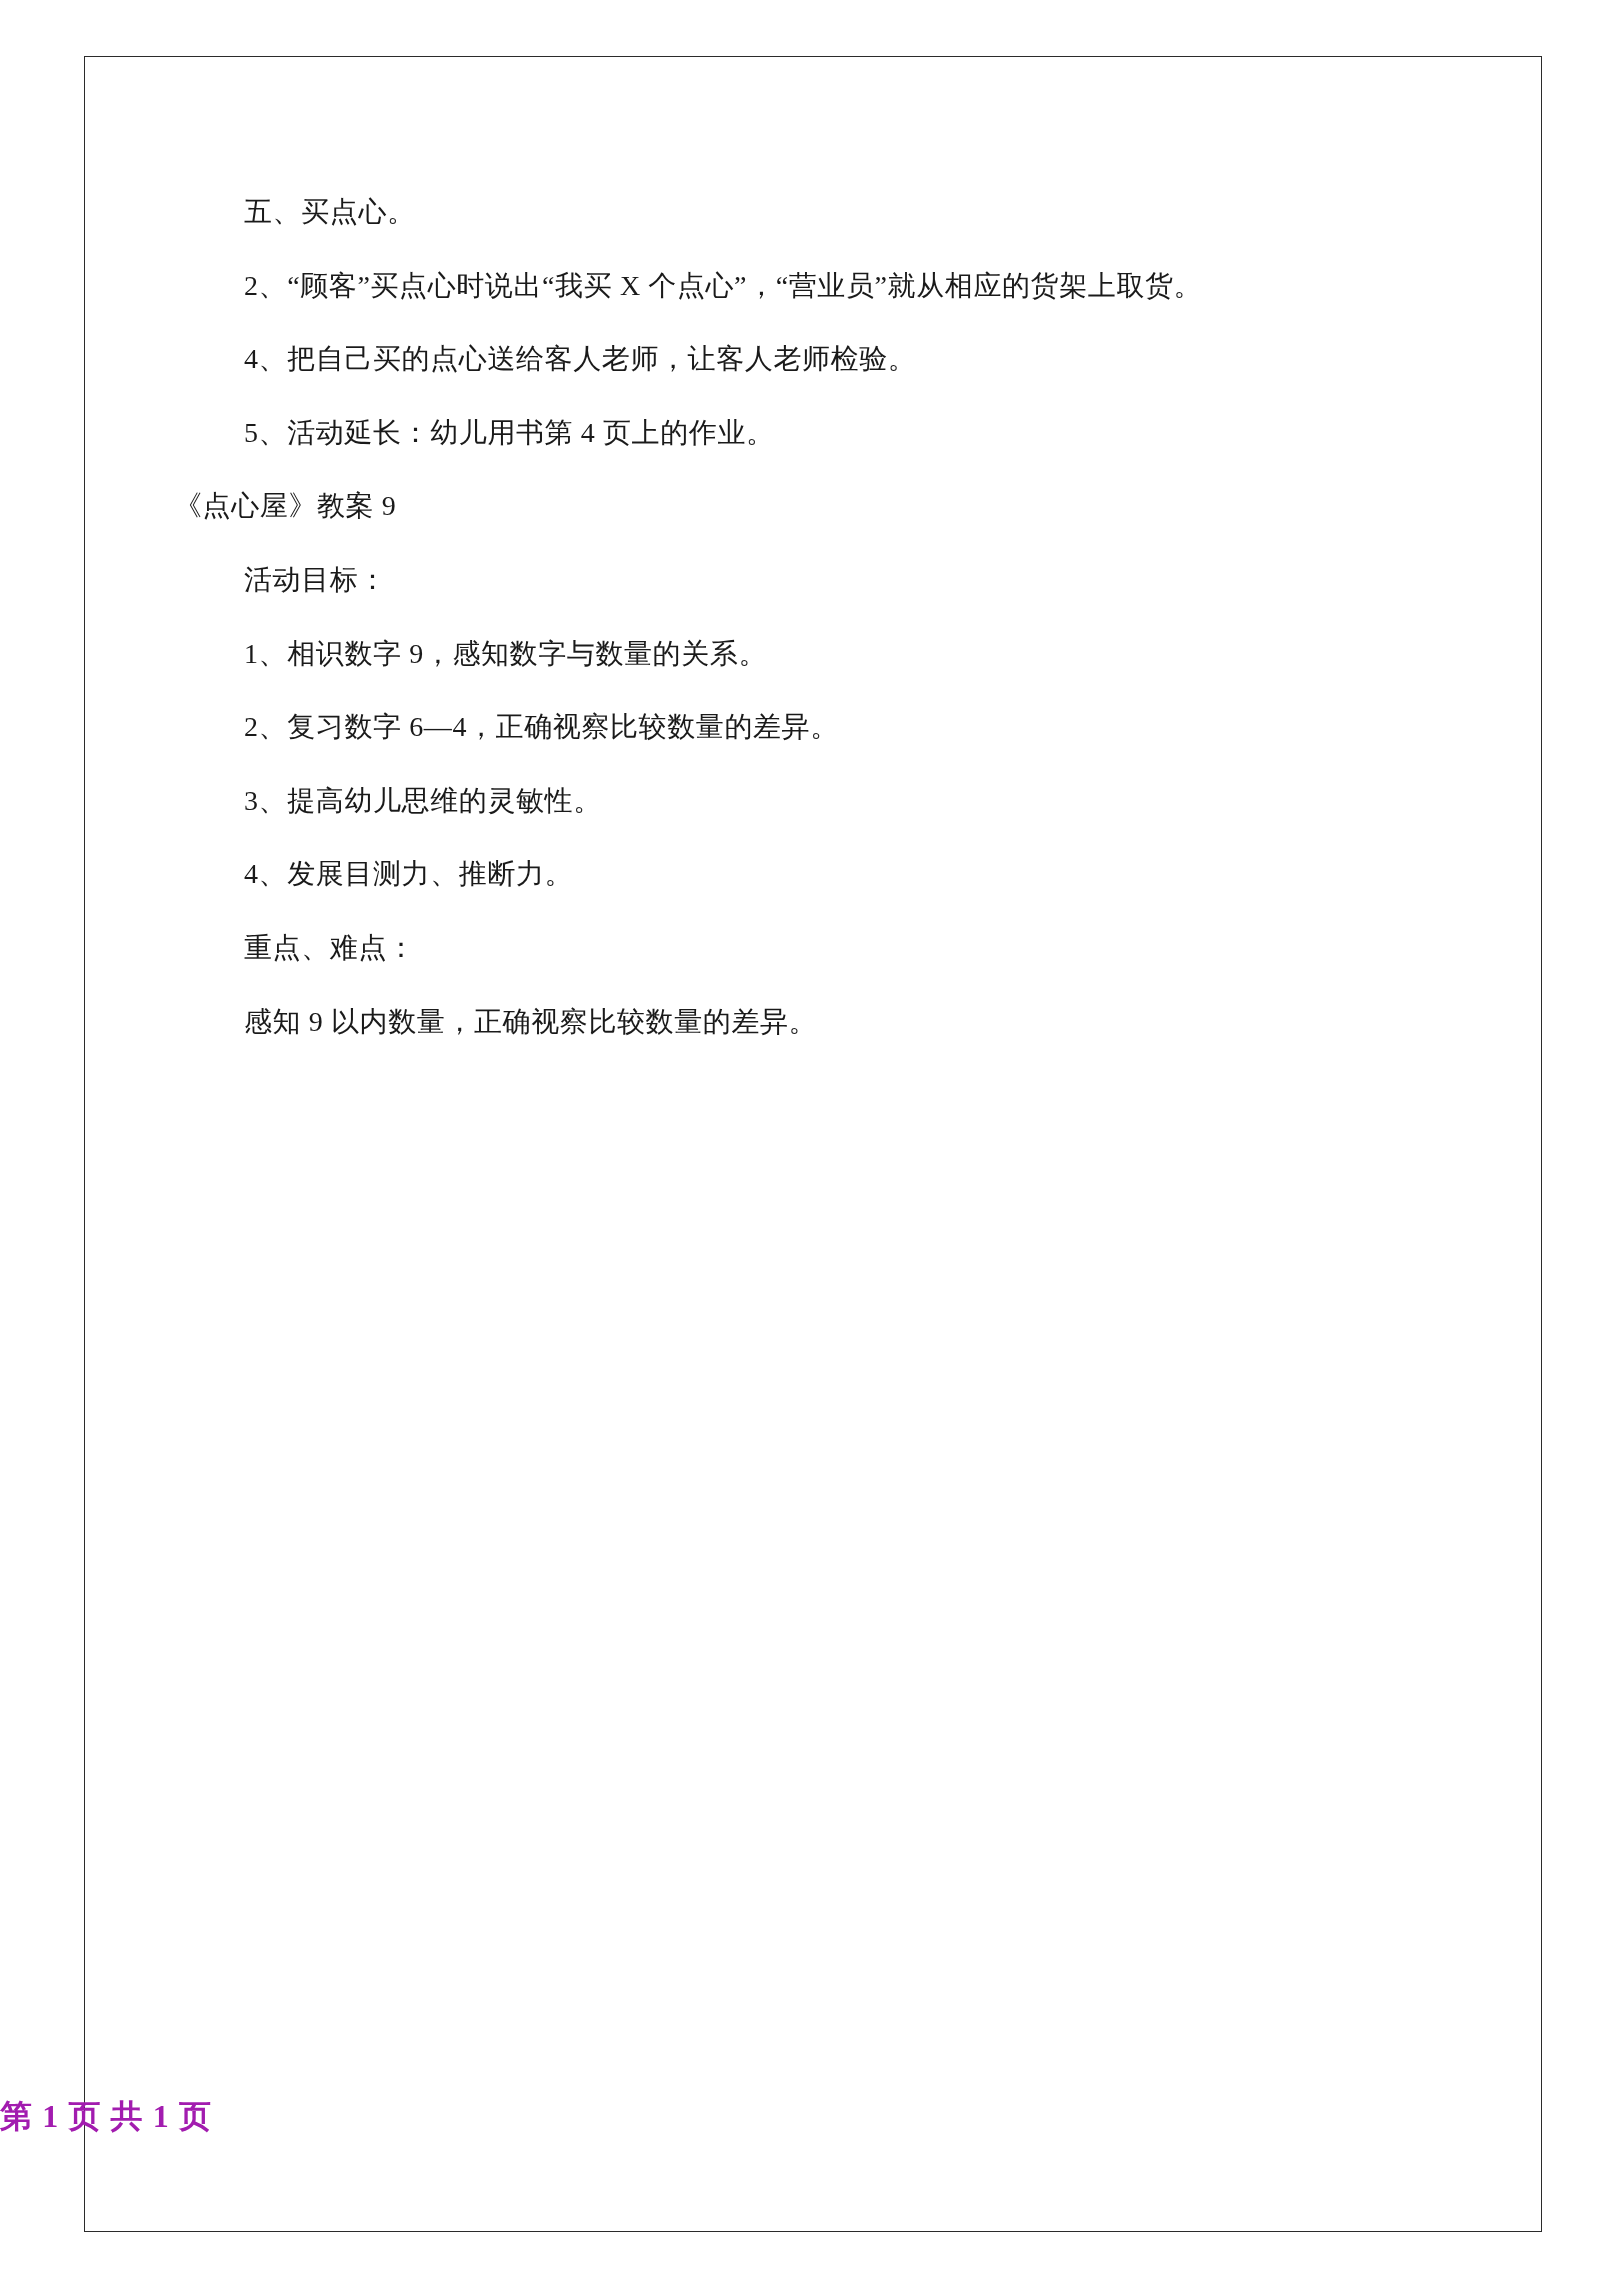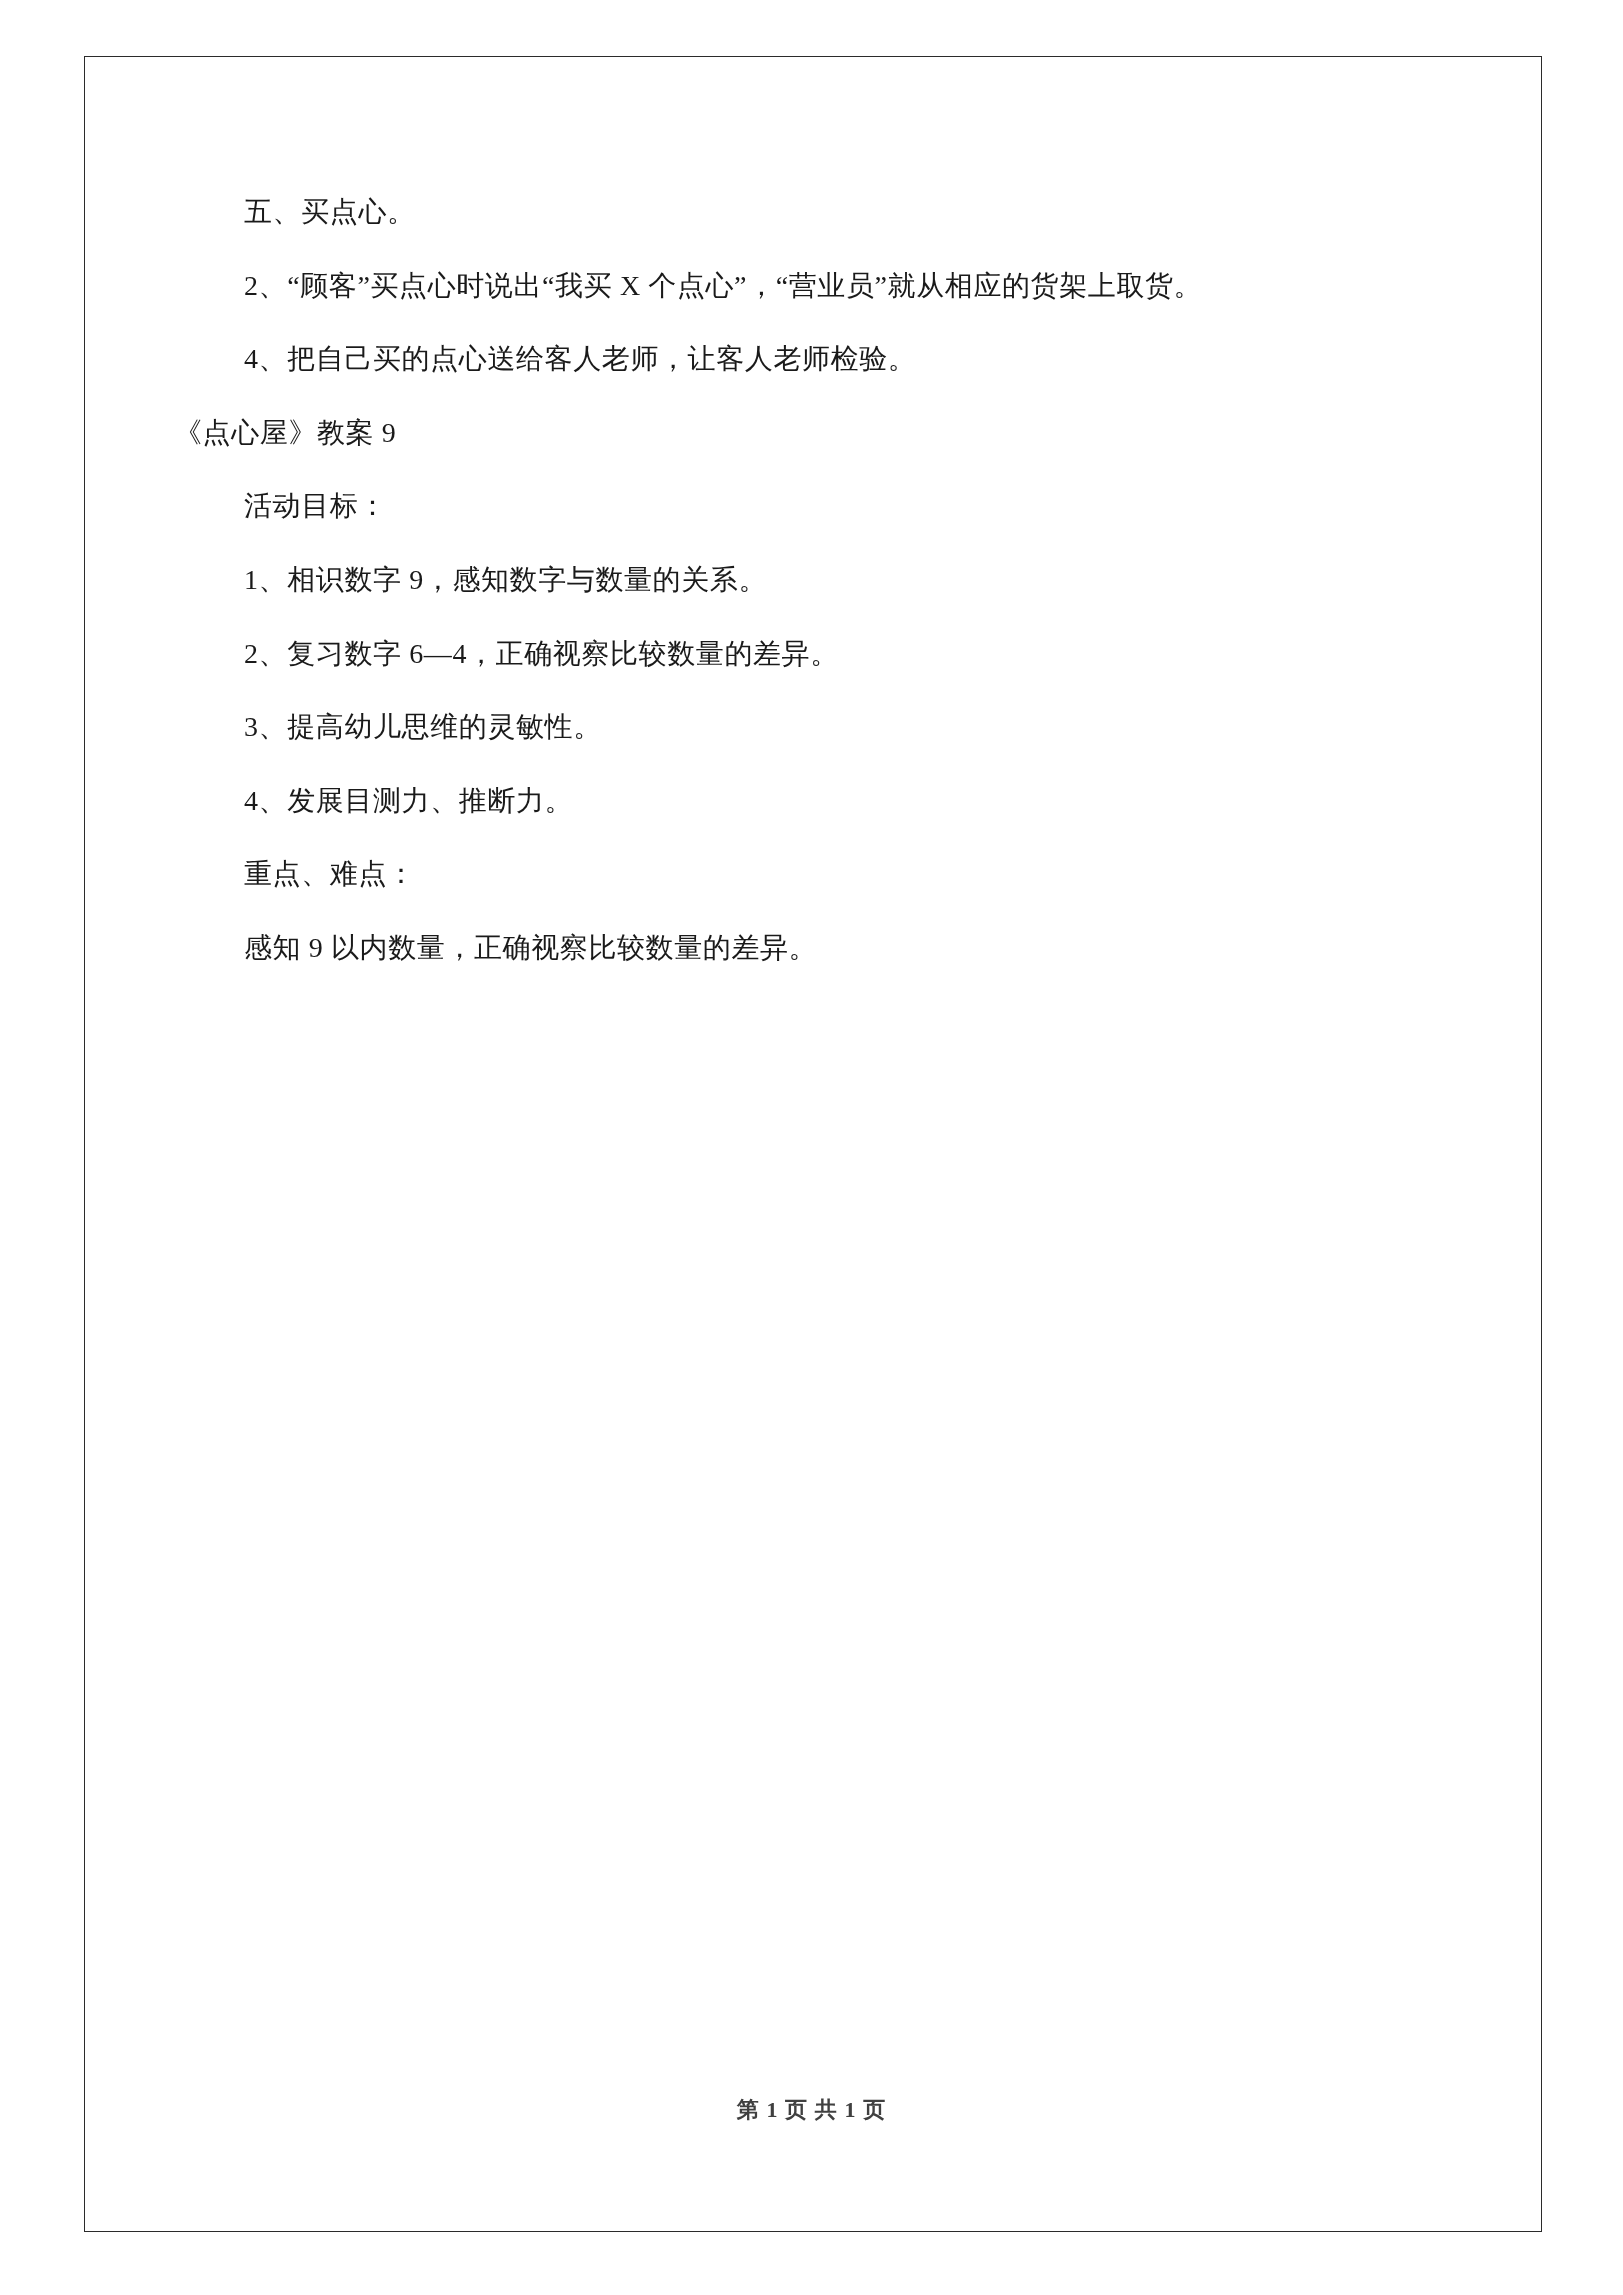--- a/index.html
+++ b/index.html
@@ -44,37 +44,37 @@
     text-indent: 70px;
   }
   .noindent {
     text-indent: 0;
   }
   .footer {
     position: absolute;
     left: 0;
     right: 0;
     top: 2095px;
-    text-align: center;
-    font-size: 22px;
-    color: #404040;
+    font-size: 32px;
+    color: #a21caf;
     letter-spacing: 1.1px;
     font-weight: bold;
   }
 </style>
 </head>
 <body>
 
 <div class="page">
   <div class="page-border"></div>
 
   <div class="content">
     <p class="para indent">五、买点心。</p>
     <p class="para indent">2、“顾客”买点心时说出“我买 X 个点心”，“营业员”就从相应的货架上取货。</p>
     <p class="para indent">4、把自己买的点心送给客人老师，让客人老师检验。</p>
+    <p class="para indent">5、活动延长：幼儿用书第 4 页上的作业。</p>
     <p class="para noindent">《点心屋》教案 9</p>
     <p class="para indent">活动目标：</p>
     <p class="para indent">1、相识数字 9，感知数字与数量的关系。</p>
     <p class="para indent">2、复习数字 6—4，正确视察比较数量的差异。</p>
     <p class="para indent">3、提高幼儿思维的灵敏性。</p>
     <p class="para indent">4、发展目测力、推断力。</p>
     <p class="para indent">重点、难点：</p>
     <p class="para indent">感知 9 以内数量，正确视察比较数量的差异。</p>
   </div>
 

